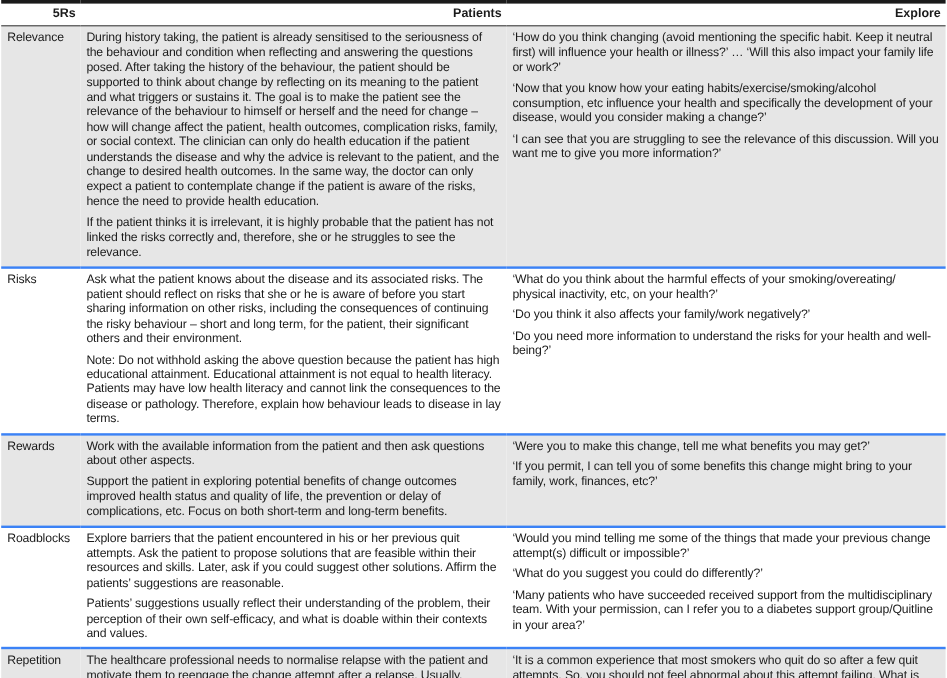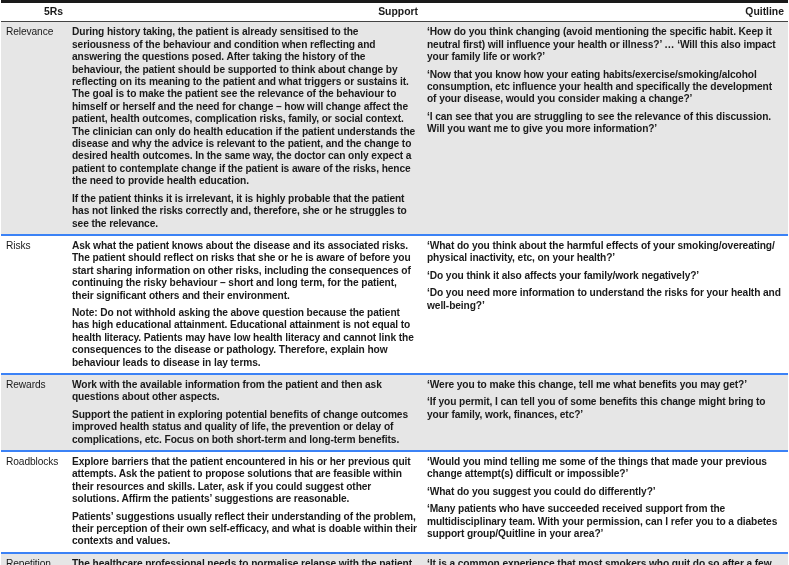--- a/index.html
+++ b/index.html
@@ -25,38 +25,38 @@
       text-align: right; font-weight: bold; font-size: 10.4px;
       padding: 3px 4px 3px 5px; height: 10px; vertical-align: top;
     }
     td { vertical-align: top; padding: 4px 4px 4px 5px; letter-spacing: -0.1px; }
     tbody tr.shade { background: #e6e6e6; }
     tbody tr { border-bottom: 2px solid #3b82f6; }
     tbody tr:last-child { border-bottom: 3px solid #1a1a1a; }
     col.c1 { width: 66px; }
     col.c2 { width: 355px; }
     col.c3 { width: 366px; }
-    td p { margin: 0 0 5px 0; font-weight: bold; }
+    td p { margin: 0 0 5px 0; }
     td p:last-child { margin-bottom: 0; }
   </style>
 </head>
 <body>
 
 <div class="wrap">
   <table>
     <colgroup>
         <col class="c1">
         <col class="c2">
         <col class="c3">
       </colgroup>
     <thead>
       <tr>
         <th>5Rs</th>
-        <th>Support</th>
-        <th>Quitline</th>
+        <th>Patients</th>
+        <th>Explore</th>
       </tr>
     </thead>
     <tbody id="tbody">
         <tr class="shade">
           <td>Relevance</td>
           <td>
             <p>During history taking, the patient is already sensitised to the seriousness of the behaviour and condition when reflecting and answering the questions posed. After taking the history of the behaviour, the patient should be supported to think about change by reflecting on its meaning to the patient and what triggers or sustains it. The goal is to make the patient see the relevance of the behaviour to himself or herself and the need for change – how will change affect the patient, health outcomes, complication risks, family, or social context. The clinician can only do health education if the patient understands the disease and why the advice is relevant to the patient, and the change to desired health outcomes. In the same way, the doctor can only expect a patient to contemplate change if the patient is aware of the risks, hence the need to provide health education.</p>
             <p>If the patient thinks it is irrelevant, it is highly probable that the patient has not linked the risks correctly and, therefore, she or he struggles to see the relevance.</p>
           </td>
           <td>

